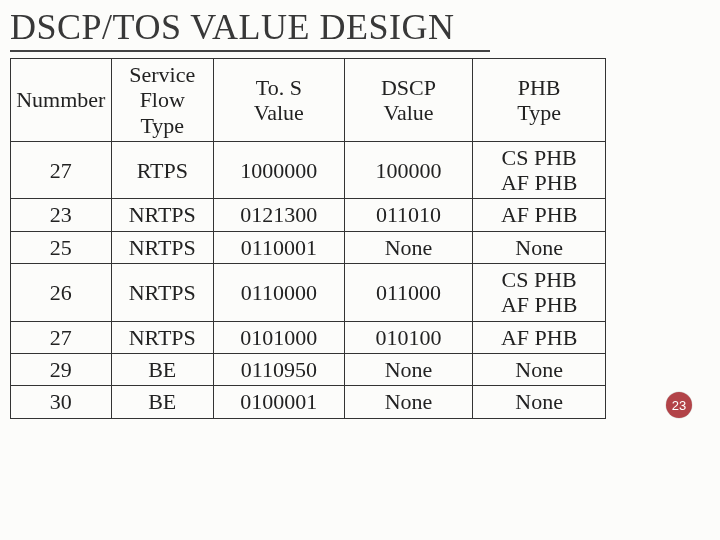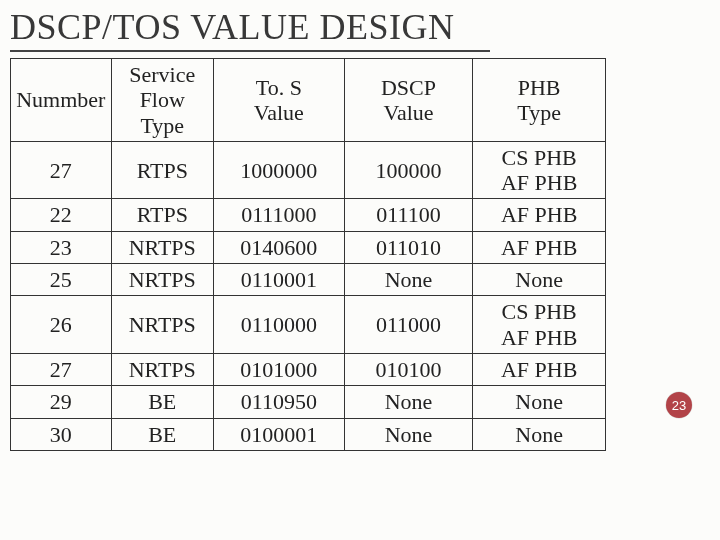--- a/index.html
+++ b/index.html
@@ -93,30 +93,23 @@
     </thead>
     <tbody id="tbody">
         <tr>
           <td>27</td>
           <td>RTPS</td>
           <td>1000000</td>
           <td>100000</td>
           <td>CS PHB<br>AF PHB</td>
         </tr>
         <tr>
-          <td>22</td>
-          <td>RTPS</td>
-          <td>0111000</td>
-          <td>011100</td>
-          <td>AF PHB</td>
-        </tr>
-        <tr>
           <td>23</td>
           <td>NRTPS</td>
-          <td>0140600</td>
+          <td>0121300</td>
           <td>011010</td>
           <td>AF PHB</td>
         </tr>
         <tr>
           <td>25</td>
           <td>NRTPS</td>
           <td>0110001</td>
           <td>None</td>
           <td>None</td>
         </tr>

